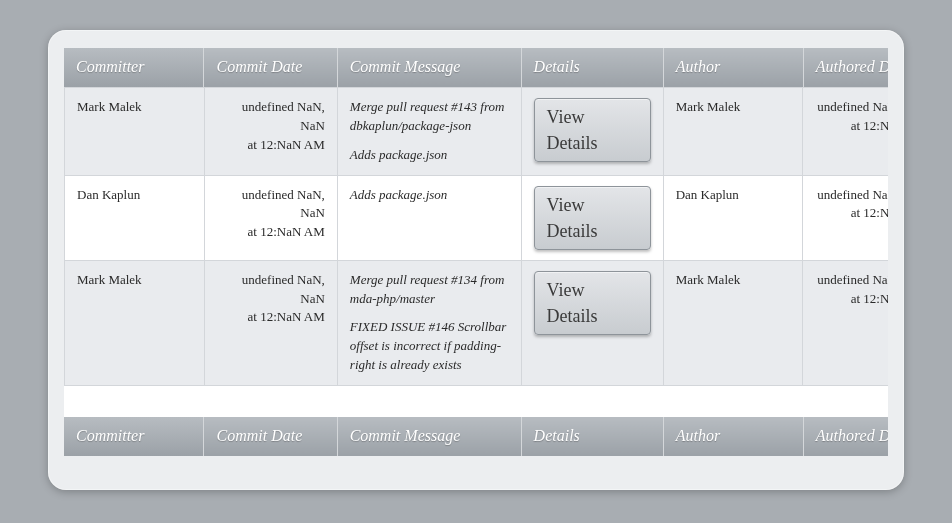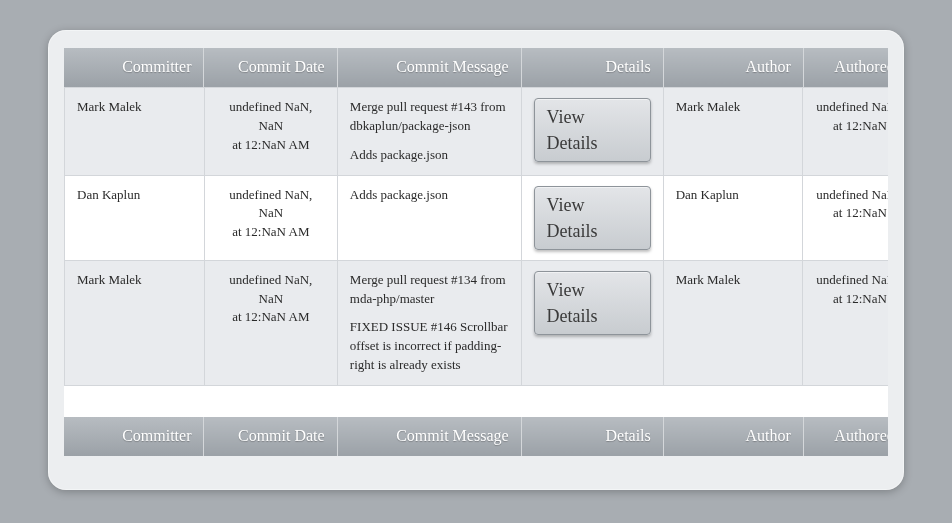--- a/index.html
+++ b/index.html
@@ -32,27 +32,28 @@
   table {
     border-collapse: collapse;
     table-layout: fixed;
     width: 877px; 
   }
   thead th, tfoot th {
     background: linear-gradient(#b7bcc1, #9ba1a7);
     color: #ffffff;
     font-weight: normal;
     font-size: 16px;
-    text-align: right;
+    text-align: left;
     padding: 10px 12px 11px 12px;
     border-right: 1px solid #d4d7da;
     border-left: 1px solid #8a8f94;
     text-shadow: 0 1px 1px rgba(0,0,0,0.25);
     white-space: nowrap;
     overflow: hidden;
+    font-style: italic;
   }
   thead th:first-child, tfoot th:first-child { border-left: none; }
   thead th:last-child, tfoot th:last-child { border-right: none; }
   .body-scroll {
     height: 330px;
     overflow-y: scroll;
     overflow-x: scroll;
     background: #fff;
   }
   tbody td {
@@ -65,22 +66,22 @@
   }
   tbody tr:nth-child(odd) td { background: #e9ebee; }
   tbody tr:nth-child(even) td { background: #ffffff; }
   .col-committer { width: 124px; }
   .col-date      { width: 118px; }
   .col-msg       { width: 163px; }
   .col-details   { width: 126px; }
   .col-author    { width: 124px; }
   .col-adate     { width: 122px; }
 
-  .date-cell { text-align: center; font-family: Liberation Serif, serif; }
-  .msg-cell p { margin: 0 0 10px 0; }
+  .date-cell { text-align: right; font-family: Liberation Serif, serif; }
+  .msg-cell p { margin: 0 0 10px 0; font-style: italic; }
   .msg-cell p:last-child { margin-bottom: 0; }
 
   .btn {
     display: inline-block;
     background: linear-gradient(#e3e5e8, #c8ccd0);
     border: 1px solid #8e949a;
     border-radius: 4px;
     padding: 5px 12px;
     font-family: Georgia, serif;
     font-size: 18px;

